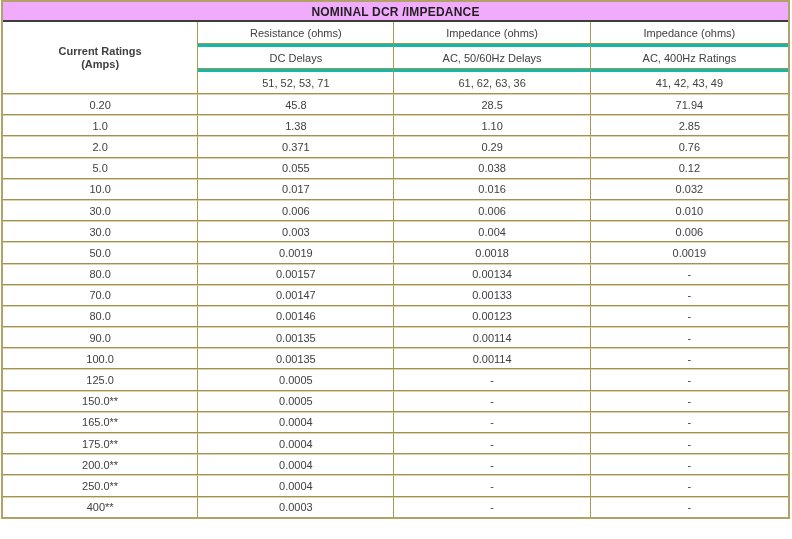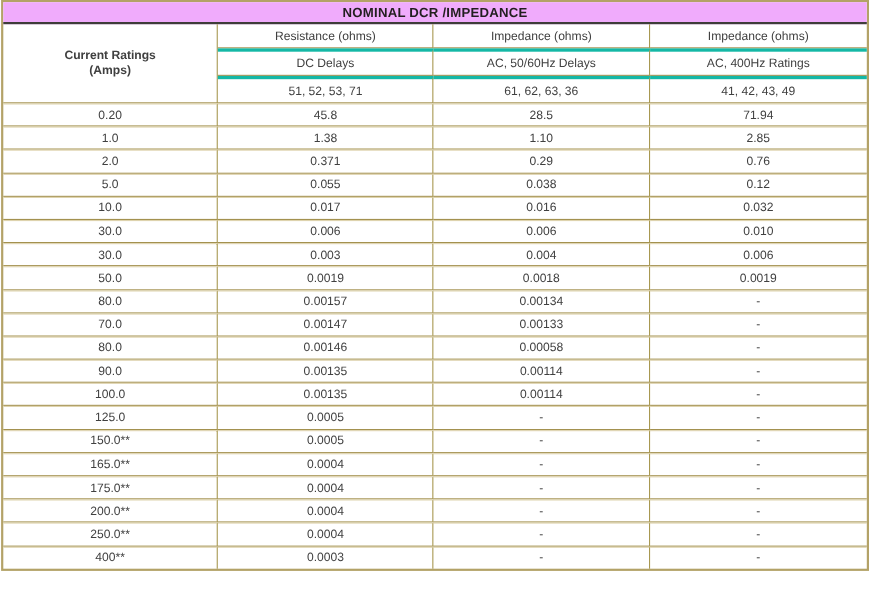--- a/index.html
+++ b/index.html
@@ -155,21 +155,21 @@
         </tr>
         <tr>
           <td class="vline">70.0</td>
           <td class="vline">0.00147</td>
           <td class="vline">0.00133</td>
           <td>-</td>
         </tr>
         <tr>
           <td class="vline">80.0</td>
           <td class="vline">0.00146</td>
-          <td class="vline">0.00058</td>
+          <td class="vline">0.00123</td>
           <td>-</td>
         </tr>
         <tr>
           <td class="vline">90.0</td>
           <td class="vline">0.00135</td>
           <td class="vline">0.00114</td>
           <td>-</td>
         </tr>
         <tr>
           <td class="vline">100.0</td>

